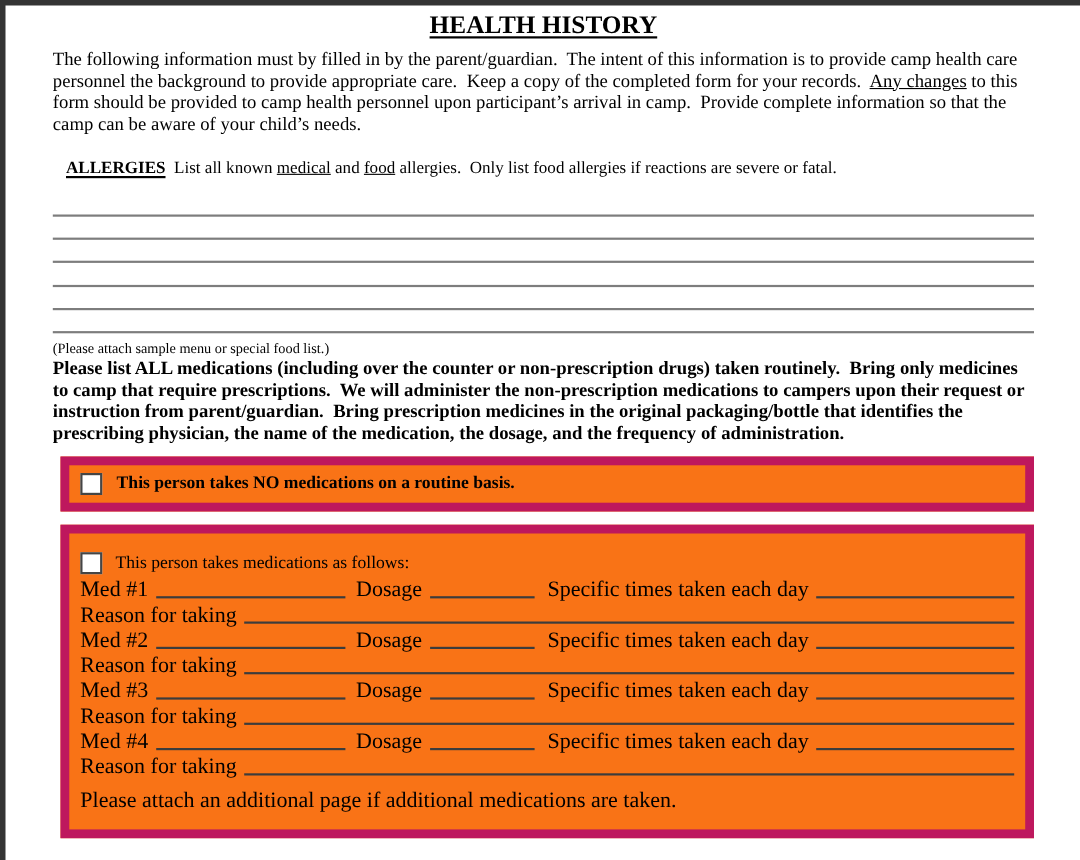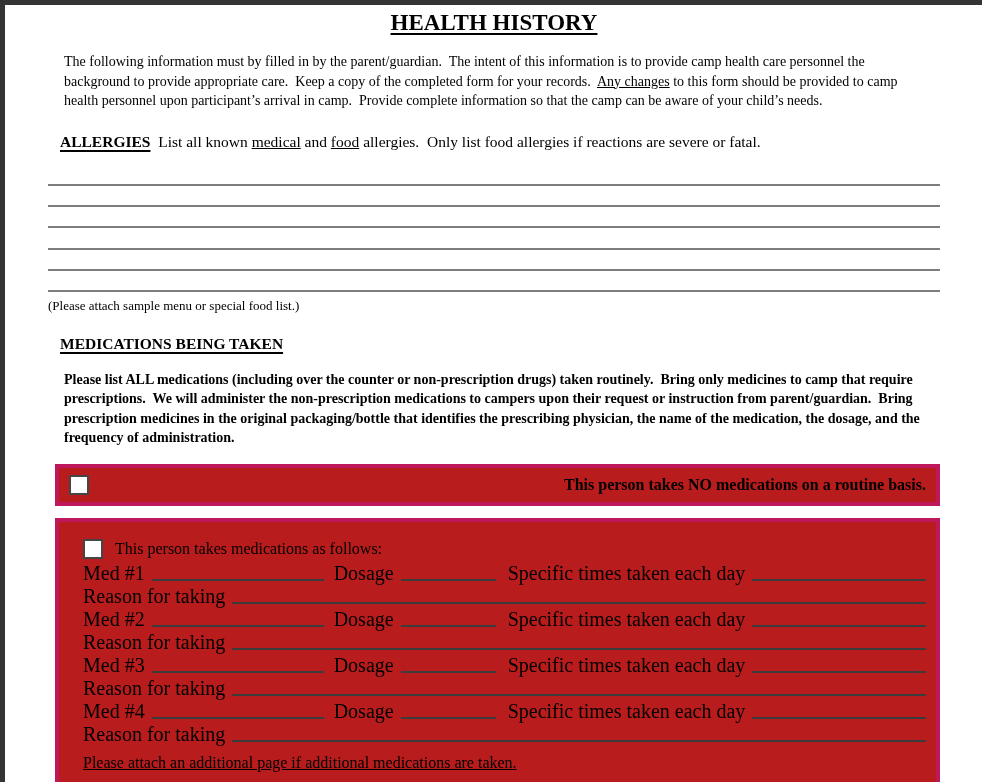--- a/index.html
+++ b/index.html
@@ -12,58 +12,58 @@
     overflow:hidden;
     box-sizing:border-box;
   }
   .edge-top { position:absolute; top:0; left:0; width:982px; height:5px; background:#343434; }
   .edge-left { position:absolute; top:0; left:0; width:5px; height:782px; background:#343434; }
   .content { position:relative; padding:8px 42px 0 48px; box-sizing:border-box; }
 
   .title { text-align:center; font-size:23px; font-weight:bold; margin:2px 0 8px 0; }
   .title span { text-decoration:underline; text-decoration-thickness:2px; text-underline-offset:3px; }
 
-  p.body-par { margin:16px; font-size:14px; line-height:19.5px; white-space:pre-wrap; }
+  p.body-par { margin:0; font-size:17px; line-height:19.5px; white-space:pre-wrap; }
   .u { text-decoration:underline; }
   .sec-head { font-weight:bold; text-decoration:underline; text-decoration-thickness:2px; text-underline-offset:3px; }
   .sec-line { margin:12px; font-size:15.5px; line-height:20px; white-space:pre-wrap; }
 
   .ruled { height:19px; border-bottom:2px solid #7d7d7d; }
   .ruled.first { height:20px; }
   .mt-sec { margin-top:21px; }
 
   .note { margin:6px 0 0 0; font-size:13px; }
 
   .meds-head { margin-top:20px; }
   .meds-par { margin-top:1px;font-weight:bold; }
 
   .cbox {
     display:inline-block; width:16px; height:16px;
     border:2px solid #454545; background:#fff;
     flex:0 0 auto; box-sizing:content-box;
   }
 
-  .box { border:4px solid #be185d; margin-left:7px; box-sizing:border-box; background:#b91c1c;justify-content:space-between; }
+  .box { border:8px solid #be185d; margin-left:7px; box-sizing:border-box; background:#f97316; }
   .box-no-meds { margin-top:12px; padding:7px 10px; display:flex; align-items:center; }
   .box-no-meds .lbl-bold { font-weight:bold; font-size:16px; margin-left:13px; }
 
-  .box-meds { margin-top:12px; padding:15px 10px 14px 24px; }
+  .box-meds { margin-top:12px; padding:15px 10px 14px 10px; }
   .cbox-row { display:flex; align-items:center; height:24px; font-size:16px; }
   .cbox-row .lbl { margin-left:12px; }
 
   .frow { display:flex; align-items:flex-end; height:23px; font-size:20px; }
   .frow .lbl { white-space:nowrap; line-height:21px; }
   .fill { border-bottom:2px solid #3c3c3c; margin:0 0 3px 7px; height:14px; }
   .fill.w-med { width:172px; }
   .fill.w-dose { width:95px; }
   .fill.grow { flex:1 1 auto; }
   .frow .lbl.after { margin-left:10px; }
   .frow .lbl.after2 { margin-left:12px; }
 
-  .box-footer { margin:9px 0 0 0; font-size:16px;text-decoration:underline; }
+  .box-footer { margin:9px 0 0 0; font-size:20px; }
 </style>
 </head>
 <body>
 
 <div class="page">
   <div class="edge-top"></div>
   <div class="edge-left"></div>
 
   <div class="content">
 
@@ -80,21 +80,20 @@
       <div class="ruled"></div>
     </div>
 
     <div>
       <div class="ruled first"></div>
       <div class="ruled"></div>
       <div class="ruled"></div>
     </div>
     <p class="note">(Please attach sample menu or special food list.)</p>
 
-    <p class="sec-line meds-head"><span class="sec-head">MEDICATIONS BEING TAKEN</span></p>
     <p class="body-par meds-par">Please list ALL medications (including over the counter or non-prescription drugs) taken routinely.  Bring only medicines to camp that require prescriptions.  We will administer the non-prescription medications to campers upon their request or instruction from parent/guardian.  Bring prescription medicines in the original packaging/bottle that identifies the prescribing physician, the name of the medication, the dosage, and the frequency of administration.</p>
 
     <div class="box box-no-meds">
       <span class="cbox"></span>
       <span class="lbl-bold">This person takes NO medications on a routine basis.</span>
     </div>
 
     <div class="box box-meds">
       <div class="cbox-row">
         <span class="cbox"></span>

